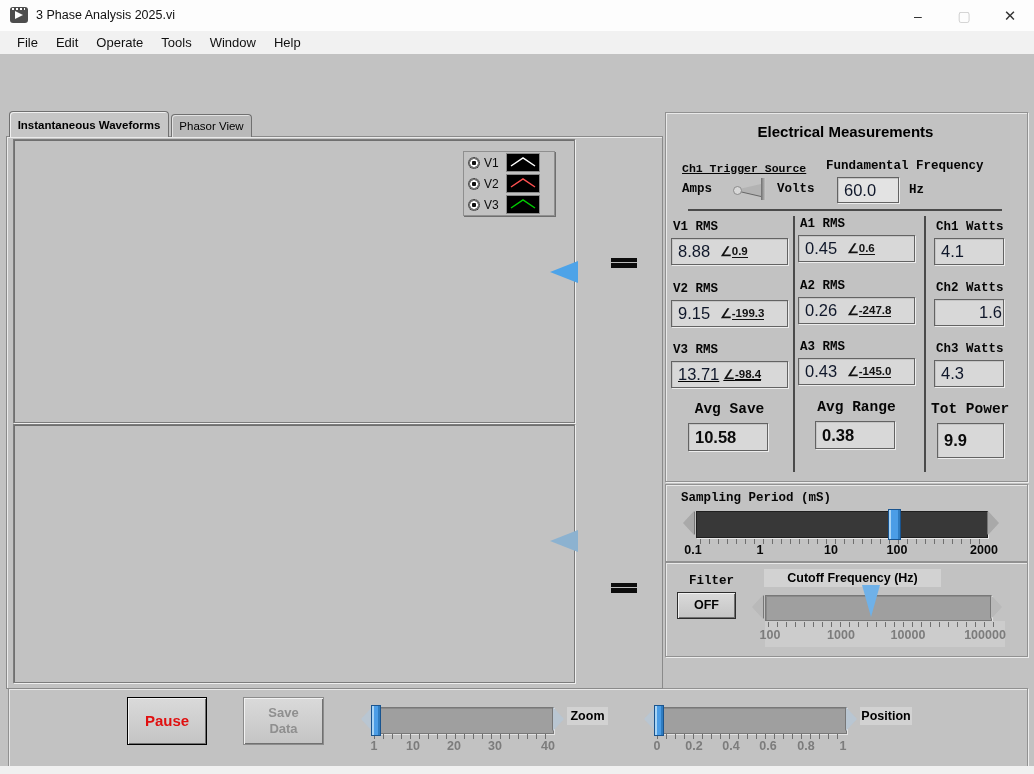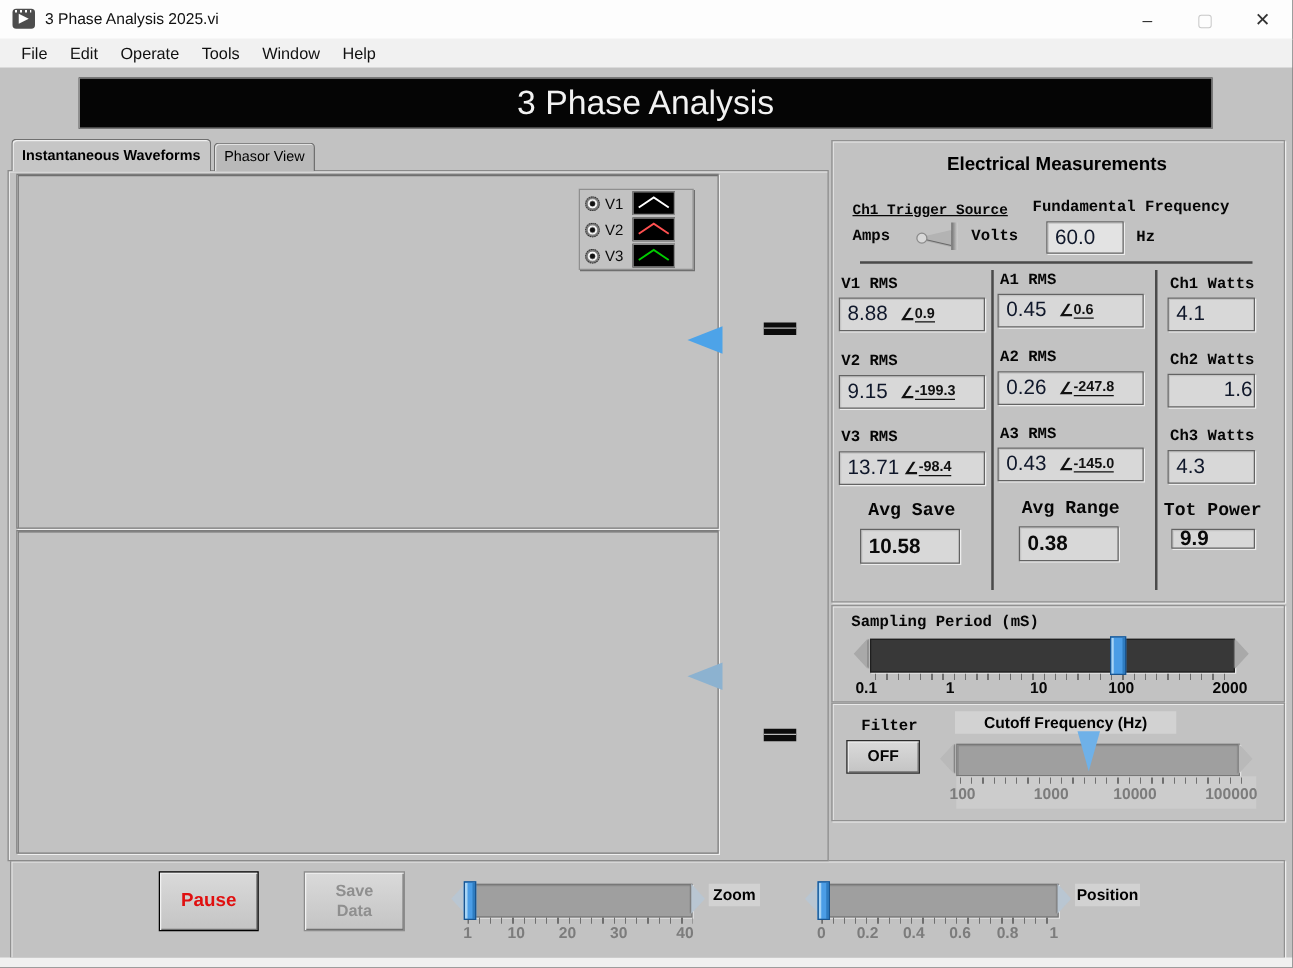--- a/index.html
+++ b/index.html
@@ -118,23 +118,20 @@
 
   <div class="abs menubar">
     <span class="menuitem">File</span>
     <span class="menuitem">Edit</span>
     <span class="menuitem">Operate</span>
     <span class="menuitem">Tools</span>
     <span class="menuitem">Window</span>
     <span class="menuitem">Help</span>
   </div>
 
-  <div class="abs banner">
-    <span>3 Phase Analysis</span>
-  </div>
 
   <div class="abs tab active">Instantaneous Waveforms</div>
   <div class="abs tab inactive">Phasor View</div>
   <div class="abs tabpage"></div>
 
   <div class="abs chartpanel" style="left:13px;top:139px;width:560px;height:282px;"></div>
   <div class="abs ylab" style="left:18px;top:263px;">Volts</div>
 
   <div class="abs tick right" style="left:50px;top:142px;width:32px;">40</div>
   <div class="abs tick right" style="left:50px;top:173px;width:32px;">30</div>
@@ -284,21 +281,21 @@
     <span class="ang">∠</span>
     <span class="angv">0.9</span>
   </div>
   <div class="abs boldlab" style="left:673px;top:282px;">V2 RMS</div>
   <div class="abs valbox" style="left:671px;top:300px;width:117px;height:27px;">
     <span class="valmain">9.15</span>
     <span class="ang">∠</span>
     <span class="angv">-199.3</span>
   </div>
   <div class="abs boldlab" style="left:673px;top:343px;">V3 RMS</div>
-  <div class="abs valbox" style="left:671px;top:361px;width:117px;height:27px;">
+  <div class="abs valbox" style="left:671px;top:361px;width:117px;height:27px;text-decoration:underline;">
     <span class="valmain">13.71</span>
     <span class="ang" style="margin-left:4px;">∠</span>
     <span class="angv">-98.4</span>
   </div>
   <div class="abs boldlab" style="left:671px;top:401px;width:117px;text-align:center;font-size:14.5px;">Avg Save</div>
   <div class="abs valbox" style="left:688px;top:423px;width:80px;height:28px;">
     <span class="avgval">10.58</span>
   </div>
 
   <div class="abs boldlab" style="left:800px;top:217px;">A1 RMS</div>
@@ -330,21 +327,21 @@
   </div>
   <div class="abs boldlab" style="left:936px;top:281px;">Ch2 Watts</div>
   <div class="abs valbox" style="left:934px;top:299px;width:70px;height:27px;padding-left:44px;">
     <span class="valmain">1.6</span>
   </div>
   <div class="abs boldlab" style="left:936px;top:342px;">Ch3 Watts</div>
   <div class="abs valbox" style="left:934px;top:360px;width:70px;height:27px;">
     <span class="valmain">4.3</span>
   </div>
   <div class="abs boldlab" style="left:931px;top:401px;font-size:14.5px;">Tot Power</div>
-  <div class="abs valbox" style="left:937px;top:423px;width:67px;height:16px;">
+  <div class="abs valbox" style="left:937px;top:423px;width:67px;height:35px;">
     <span class="avgval">9.9</span>
   </div>
 
   <div class="abs grp" style="left:665px;top:484px;width:361px;height:76px;"></div>
   <div class="abs boldlab" style="left:681px;top:491px;">Sampling Period (mS)</div>
   <span class="abs harrow-l" style="left:683px;top:511px;"></span>
   <div class="abs htrack-dark" style="left:696px;top:511px;width:290px;height:25px;"></div>
   <div class="abs hhandle" style="left:888px;top:509px;height:29px;"></div>
   <span class="abs harrow-r" style="left:988px;top:511px;"></span>
   <div class="abs ticksh" style="left:700px;top:539px;width:285px;"></div>

